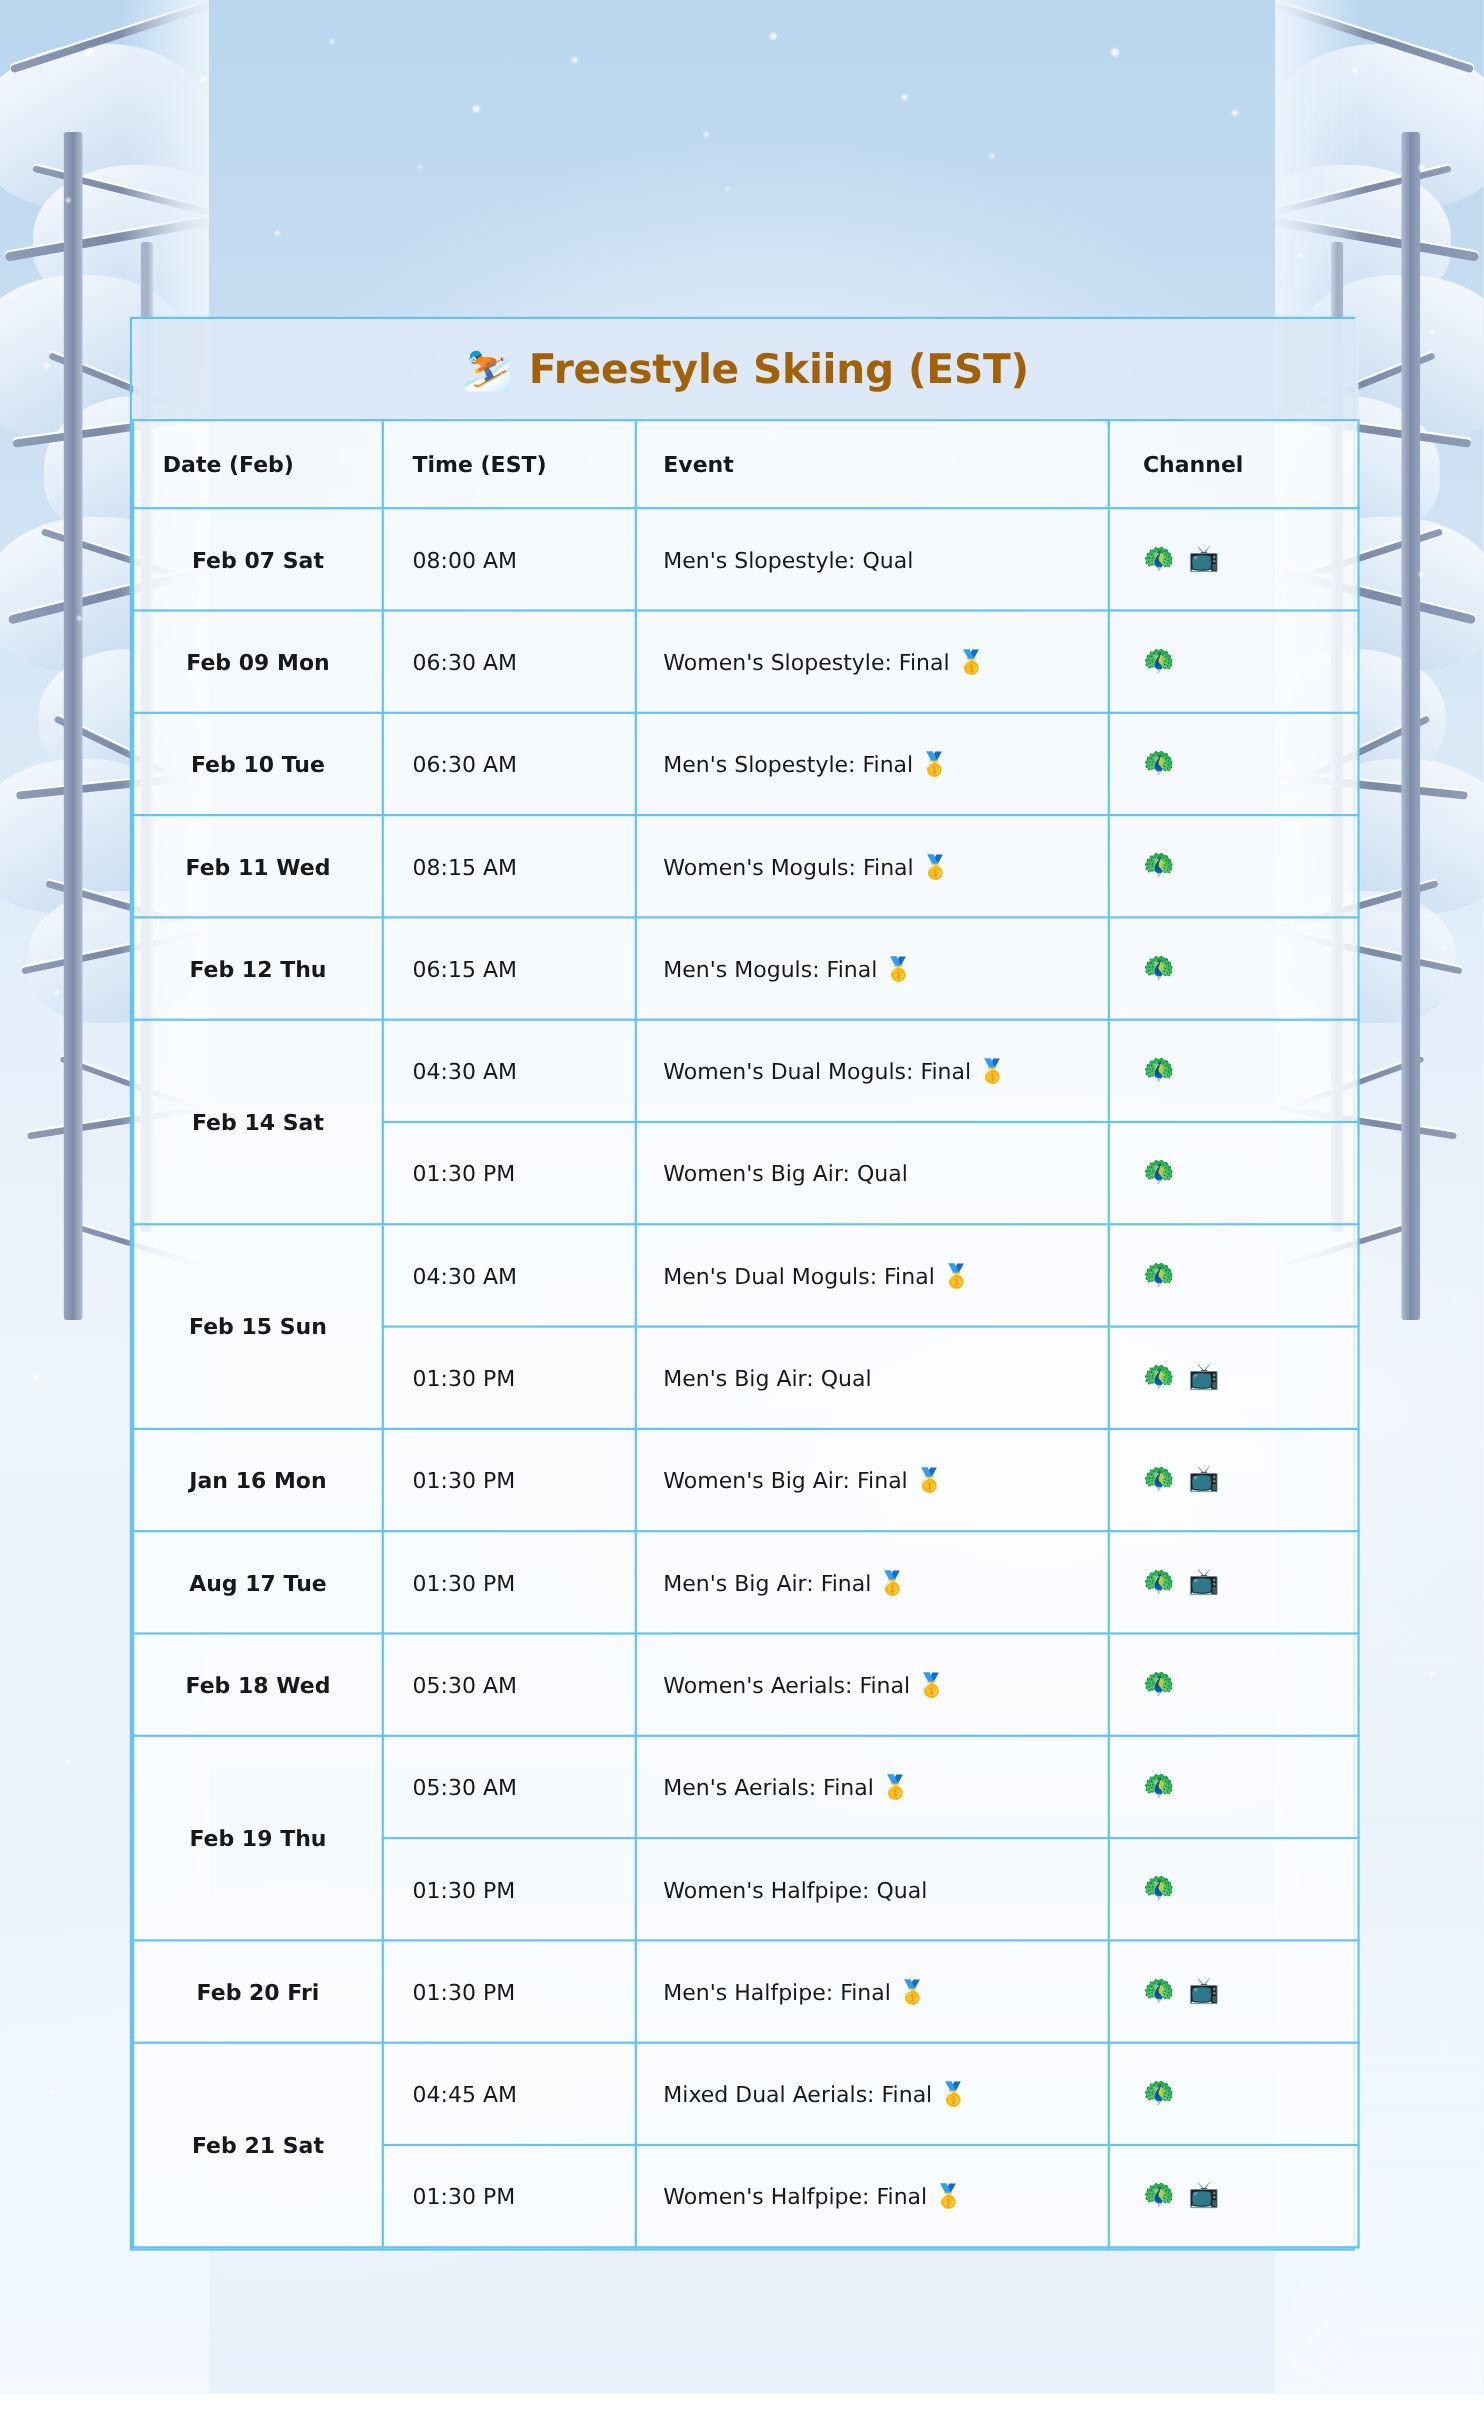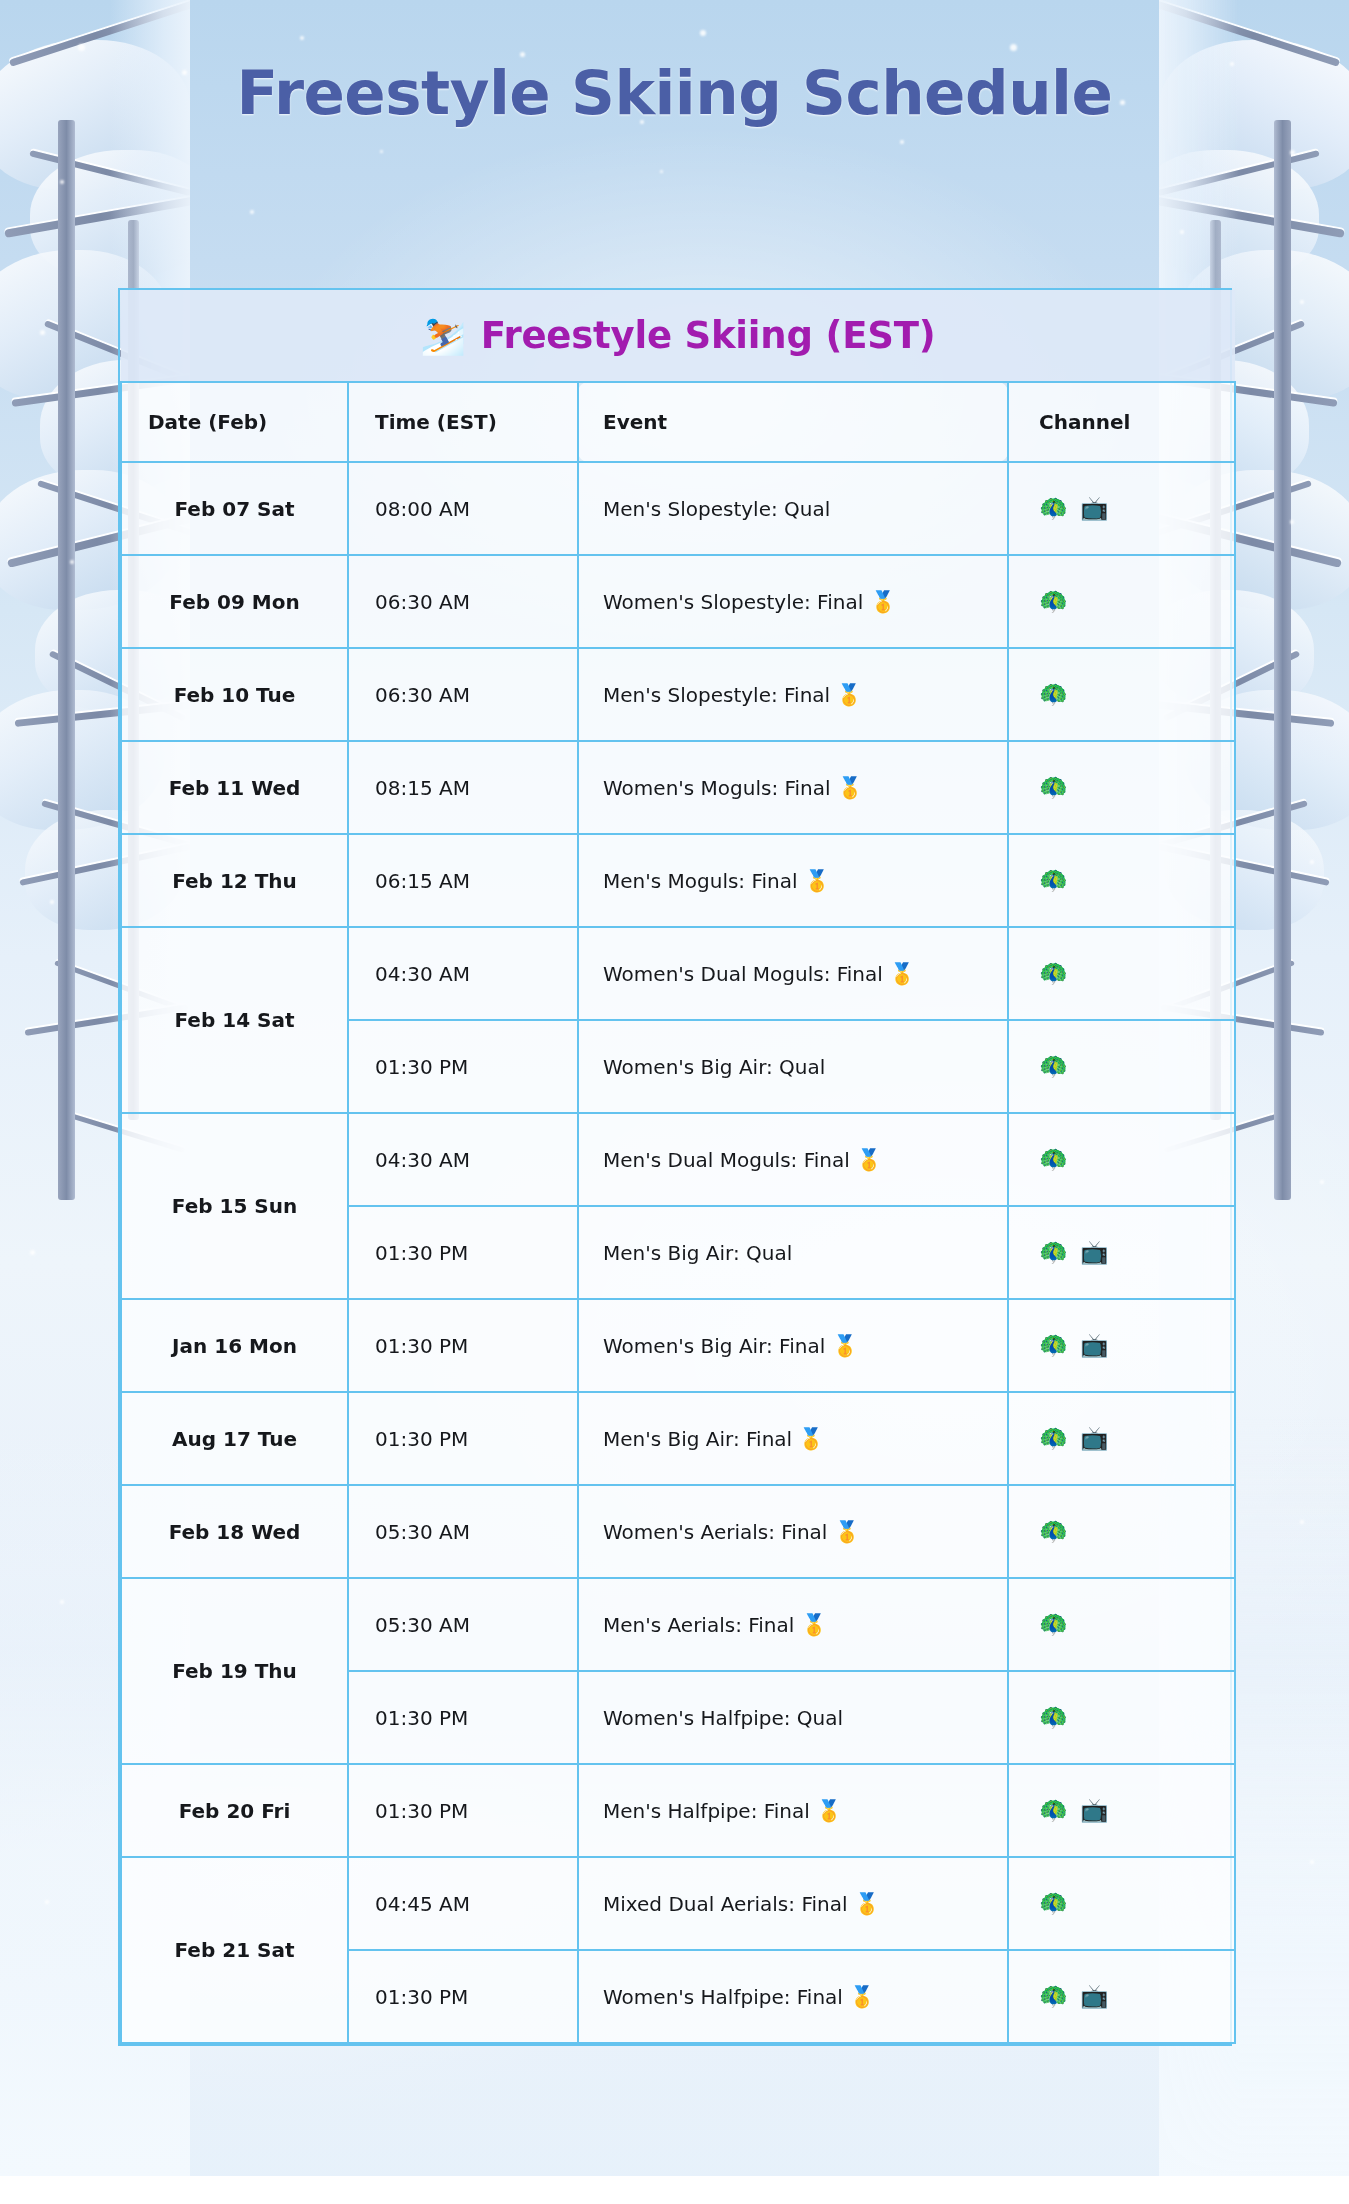--- a/index.html
+++ b/index.html
@@ -171,21 +171,21 @@
   }
   .band-emoji {
     font-family: "DejaVu Sans", sans-serif;
     font-size: 37px;
     line-height: 1;
   }
   .band-text {
     font-family: "DejaVu Sans", sans-serif;
     font-weight: bold;
     font-size: 37px;
-    color: #a21caf;
+    color: #a16207;
     letter-spacing: -0.2px;
   }
 
   .col-date  { width: 227px; }
   .col-time  { width: 230px; }
   .col-event { width: 430px; }
   .col-chan  { width: 227px; }
 
   th.hcell {
     height: 80px;
@@ -337,21 +337,20 @@
       <div class="flake" style="left: 1300px; top: 1520px; width: 4px; height: 4px;"></div>
       <div class="flake" style="left: 45px; top: 1900px; width: 4px; height: 4px;"></div>
       <div class="flake" style="left: 1310px; top: 1860px; width: 4px; height: 4px;"></div>
       <div class="flake" style="left: 660px; top: 170px; width: 3px; height: 3px;"></div>
       <div class="flake" style="left: 380px; top: 150px; width: 3px; height: 3px;"></div>
     </div>
 
   <div class="bg-bottom-white"></div>
 
   <div class="title-wrap">
-    <div class="title-line">Freestyle Skiing Schedule</div>
   </div>
 
   <div class="table-wrap">
     <table class="sched">
       <colgroup>
         <col class="col-date">
         <col class="col-time">
         <col class="col-event">
         <col class="col-chan">
       </colgroup>

